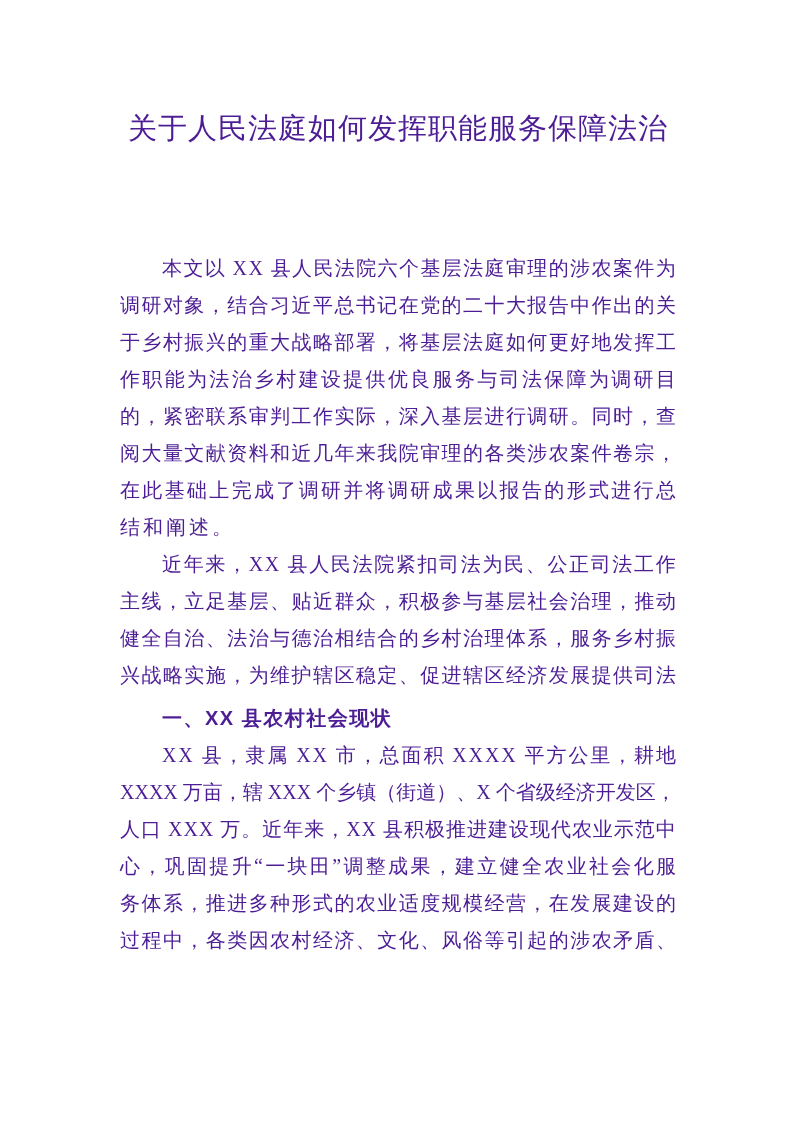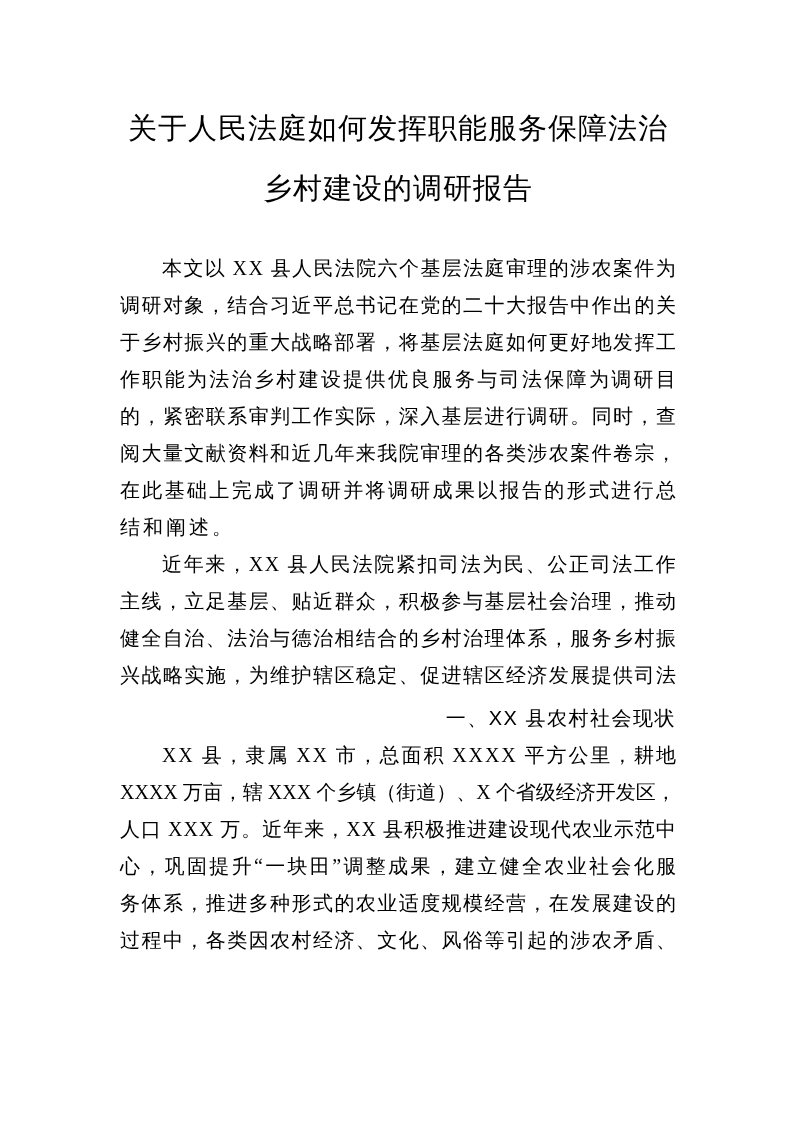--- a/index.html
+++ b/index.html
@@ -5,21 +5,21 @@
   html, body { margin: 0; padding: 0; }
   body {
     width: 793px; height: 1122px;
     background: #ffffff;
     font-family: "Liberation Serif", "DejaVu Serif", serif;
   }
   .page {
     position: relative;
     width: 793px; height: 1122px;
     background: #ffffff;
-    color: #000000;
+    color: #4c1d95;
     overflow: hidden;
   }
   .title {
     position: absolute;
     top: 98px; left: 120px; width: 556px;
     font-size: 29px;
     font-weight: 400;
   }
   .title .line {
     height: 60px; line-height: 60px;
@@ -37,35 +37,33 @@
   .jl { display: flex; justify-content: space-between; }
   .jl span { white-space: pre; }
   
   .ll { letter-spacing: 3px; white-space: nowrap; }
   .indent { padding-left: 42px; }
   .heading {
     height: 37px; line-height: 37px;
     margin-top: 6px;
     padding-left: 42px;
     font-family: "Liberation Sans", "DejaVu Sans", sans-serif;
-    font-weight: normal;
+    font-weight: bold;
     font-size: 20px;
     letter-spacing: 1.5px;
     white-space: nowrap;
-    text-align: right;
   }
 </style>
 </head>
 <body>
 
 <div class="page">
 
   <div class="title">
       <div class="line ll">关于人民法庭如何发挥职能服务保障法治</div>
-      <div class="line ll">乡村建设的调研报告</div>
     </div>
 
   <div class="content">
 
     <div class="para">
         <div class="line jl indent">
           <span>本</span>
           <span>文</span>
           <span>以</span>
           <span> </span>

